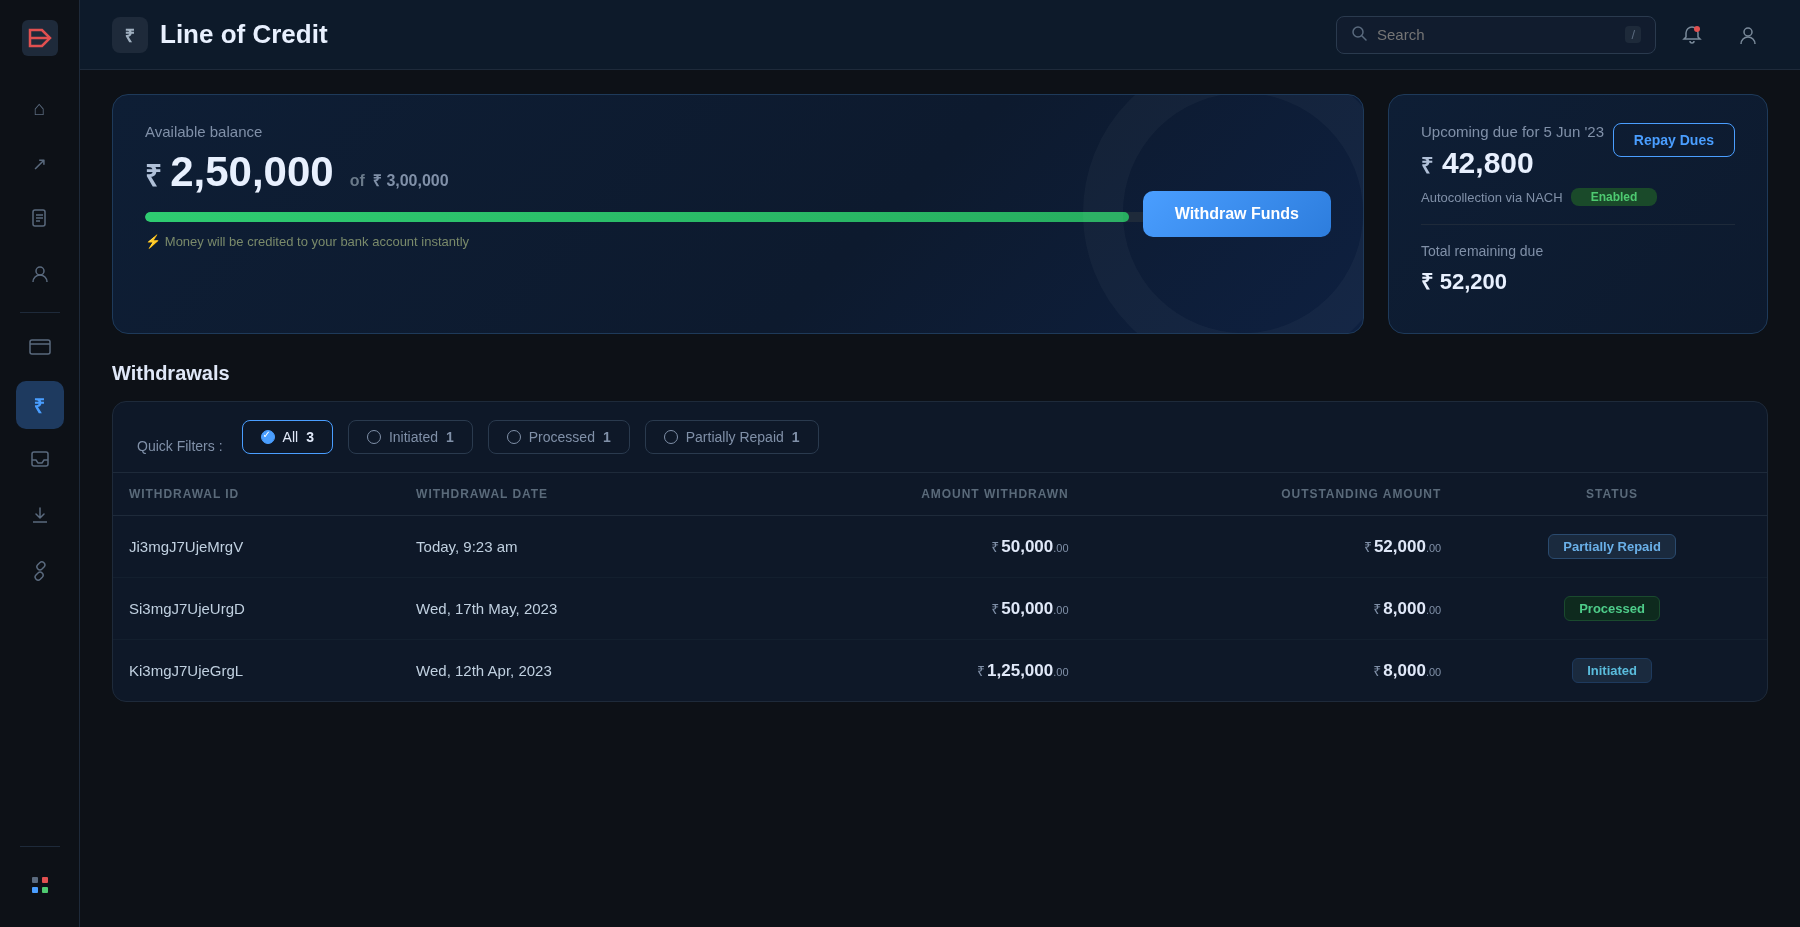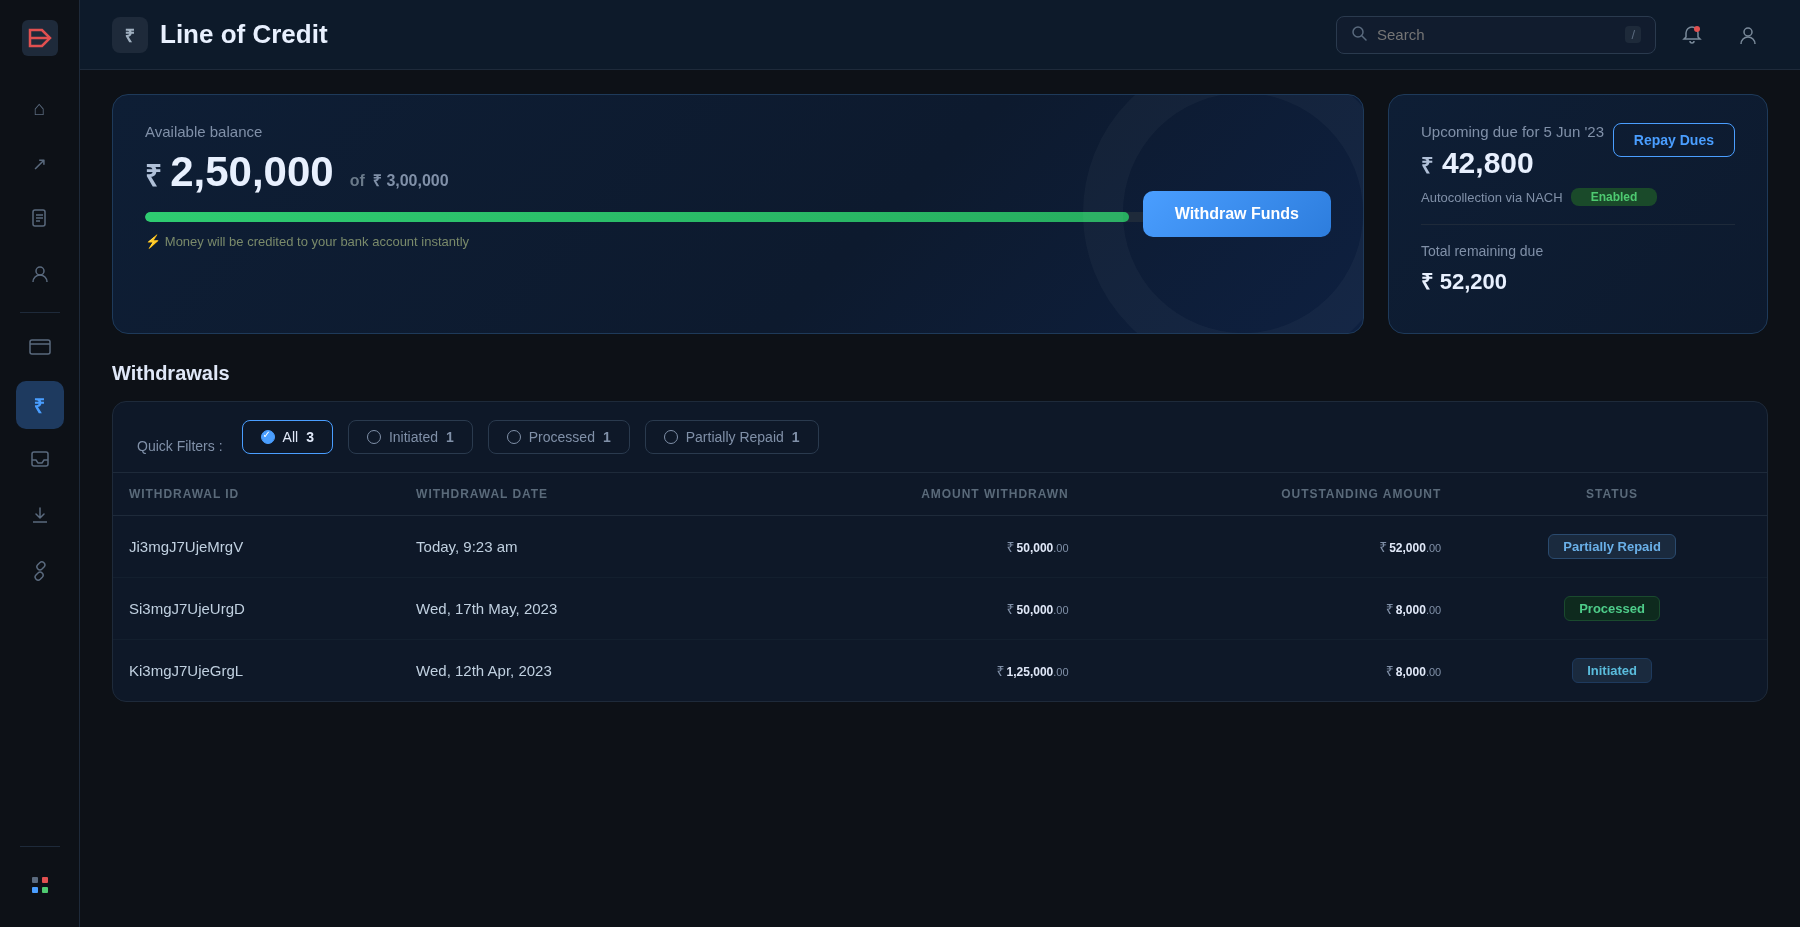--- a/index.html
+++ b/index.html
@@ -393,21 +393,21 @@
     .data-table td {
       padding: 18px 16px;
       font-size: 15px;
       color: #c0d0e0;
       border-bottom: 1px solid #131f2e;
     }
     .data-table tr:last-child td { border-bottom: none; }
     .data-table td.right { text-align: right; }
     .data-table td.center { text-align: center; }
 
-    .amount-main { font-size: 12px; font-weight: 600; color: #e0e8f8; }
+    .amount-main { font-size: 17px; font-weight: 600; color: #e0e8f8; }
     .amount-sup { font-size: 11px; color: #8090a8; }
     .rupee-sym { font-size: 14px; color: #8090a8; margin-right: 2px; }
 
     .status-badge {
       display: inline-block;
       padding: 4px 14px;
       border-radius: 6px;
       font-size: 13px;
       font-weight: 600;
     }

